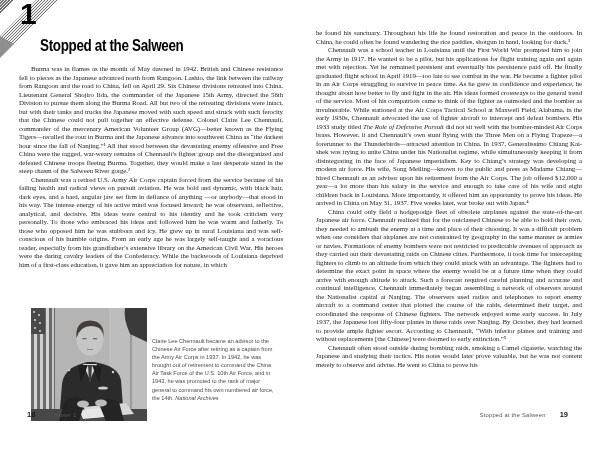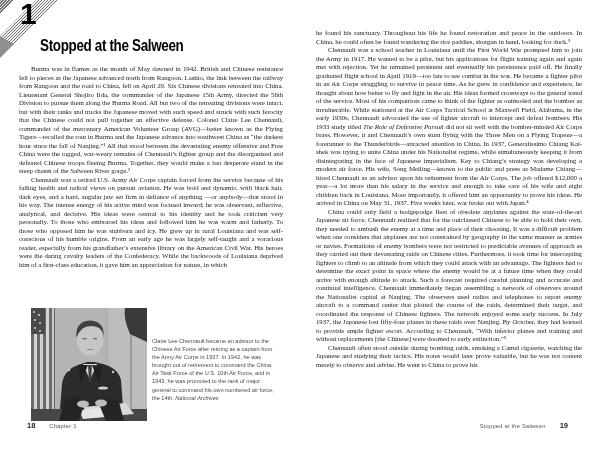--- a/index.html
+++ b/index.html
@@ -56,21 +56,21 @@
   .photo svg { display:block; width:116px; height:113px; }
   .caption {
     position:absolute; left:152px; top:337px; width:127px;
     font-family:"Liberation Sans", sans-serif; font-size:5.6px;
     line-height:8.1px; color:#4a4a4a; text-align:left;
   }
   .caption em { font-style:italic; }
 
   
   .footer {
-    position:absolute; top:421px; display:flex; align-items:baseline;
+    position:absolute; top:410px; display:flex; align-items:baseline;
     font-family:"Liberation Sans", sans-serif;
   }
   .footer .pn  { font-size:7.5px; font-weight:700; color:#1a1a1a; }
   .footer .sec { font-size:5.8px; color:#555; letter-spacing:0.2px; }
   .footer-left  { left:27px; }
   .footer-left .sec { margin-left:14px; }
   .footer-right { right:32px; }
   .footer-right .sec { margin-right:14px; }
 </style>
 </head>

